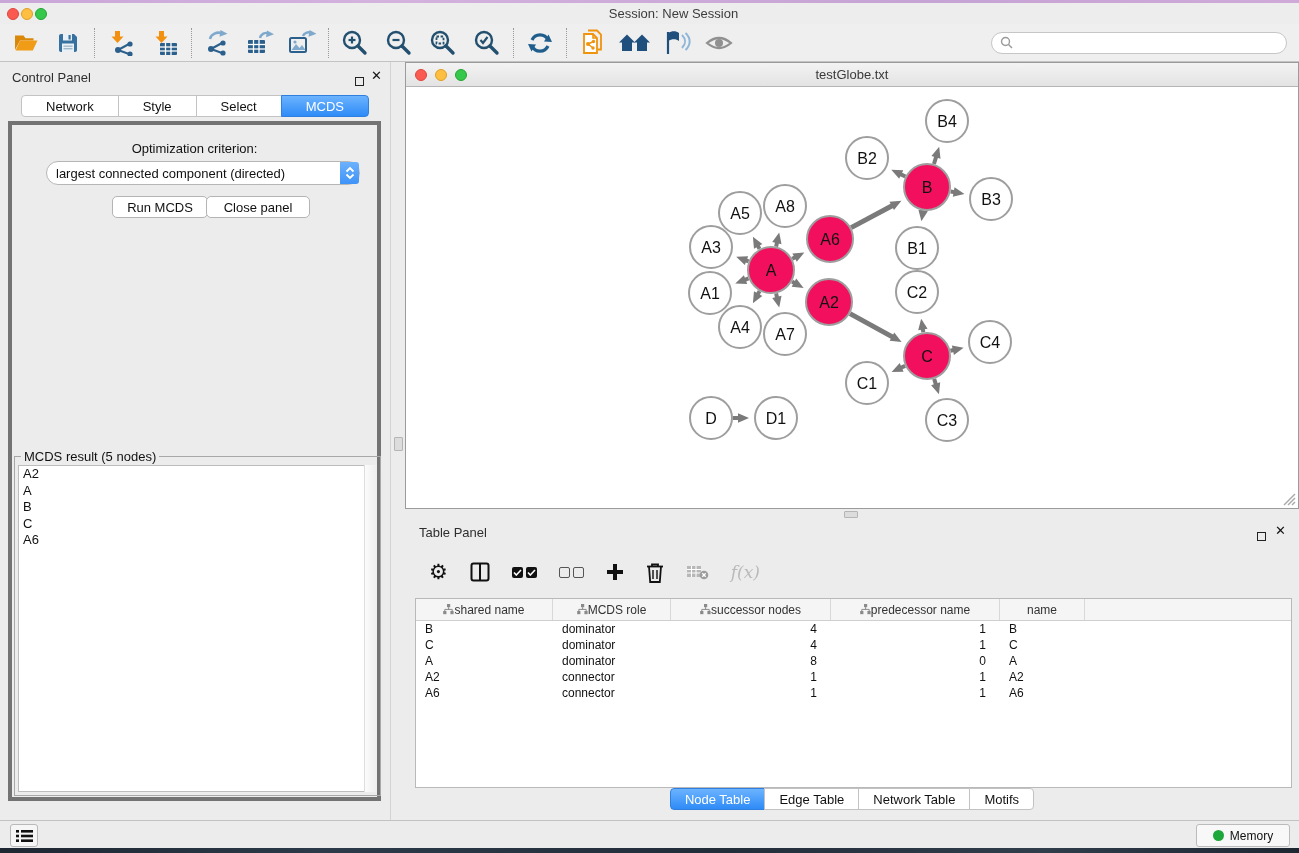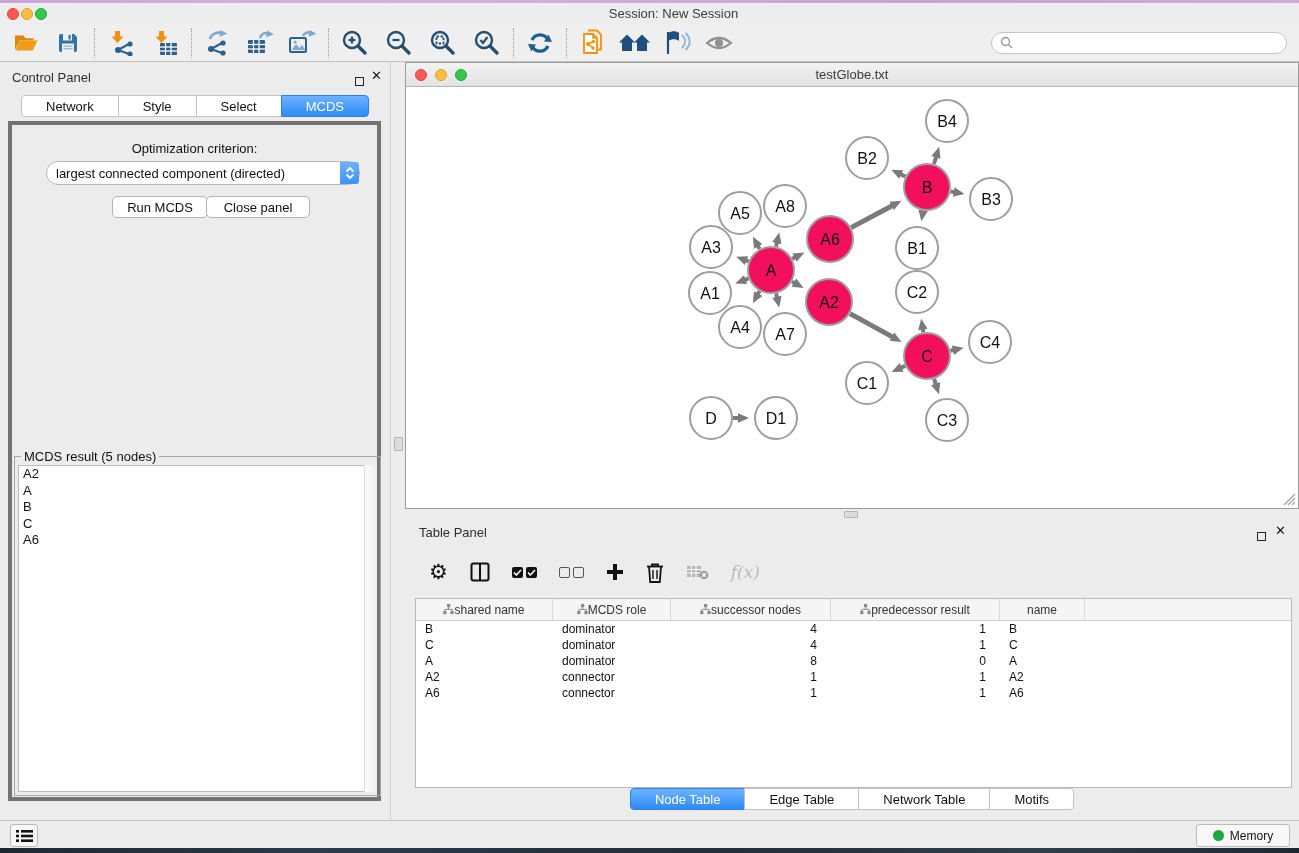--- a/index.html
+++ b/index.html
@@ -99,21 +99,21 @@
 
   .tbl-box { position:absolute; left:10px; top:80px; right:7px; height:190px; background:#fff;
       border:1px solid #b9b9b9; overflow:hidden; }
   .tbl-head { display:flex; height:22px; background:#f5f5f5; border-bottom:1px solid #cfcfcf; }
   .th { display:flex; align-items:center; justify-content:center; font-size:12px; color:#333;
       border-right:1px solid #d8d8d8; height:100%; }
   .tr { display:flex; height:16px; }
   .td { font-size:12px; color:#111; line-height:16px; white-space:nowrap; overflow:hidden; }
 
   .bottom-tabs { position:absolute; left:0; right:0; top:270px; display:flex; justify-content:center; }
-  .btab { height:22px; padding:0 24px; background:#fff; border:1px solid #c2c2c2; margin-left:-1px;
+  .btab { height:22px; padding:0 14px; background:#fff; border:1px solid #c2c2c2; margin-left:-1px;
       font-size:13px; color:#111; display:flex; align-items:center; }
   .btab:first-child { border-radius:4px 0 0 4px; margin-left:0; }
   .btab:last-child  { border-radius:0 4px 4px 0; }
   .btab.sel { background:linear-gradient(#6cb3ff,#2e8bf7); border-color:#2e7fe0; color:#fff; }
 
   
   .statusbar { position:absolute; left:0; top:820px; width:100%; height:28px; background:#ececec;
       border-top:1px solid #c2c2c2; }
   .sb-list-btn { position:absolute; left:10px; top:3px; width:28px; height:23px; background:#f6f6f6;
       border:1px solid #b9b9b9; border-radius:3px; display:flex; align-items:center; justify-content:center; }
@@ -589,21 +589,21 @@
           </div>
           <div class="th" style="width: 169px;">
             <svg width="11" height="11" viewBox="0 0 11 11">
               <g fill="#8a8a8a">
                 <rect x="4" y="0" width="3.2" height="3.2"></rect>
                 <rect x="0.2" y="7" width="3.2" height="3.2"></rect>
                 <rect x="7.4" y="7" width="3.2" height="3.2"></rect>
               </g>
               <path d="M5.6 3.2v2.2M1.8 7V5.4h7.4V7" stroke="#8a8a8a" fill="none"></path>
             </svg>
-            <span>predecessor result</span>
+            <span>predecessor name</span>
           </div>
           <div class="th" style="width: 85px;">
             <span>name</span>
           </div>
         </div>
       <div id="tbl-body">
           <div class="tr">
             <div class="td" style="width: 137px; text-align: left; padding: 0px 0px 0px 9px;">B</div>
             <div class="td" style="width: 118px; text-align: left; padding: 0px 0px 0px 9px;">dominator</div>
             <div class="td" style="width: 160px; text-align: right; padding: 0px 14px 0px 0px;">4</div>

